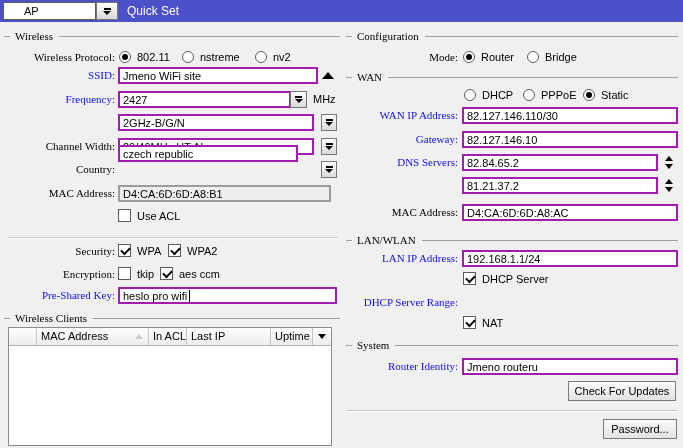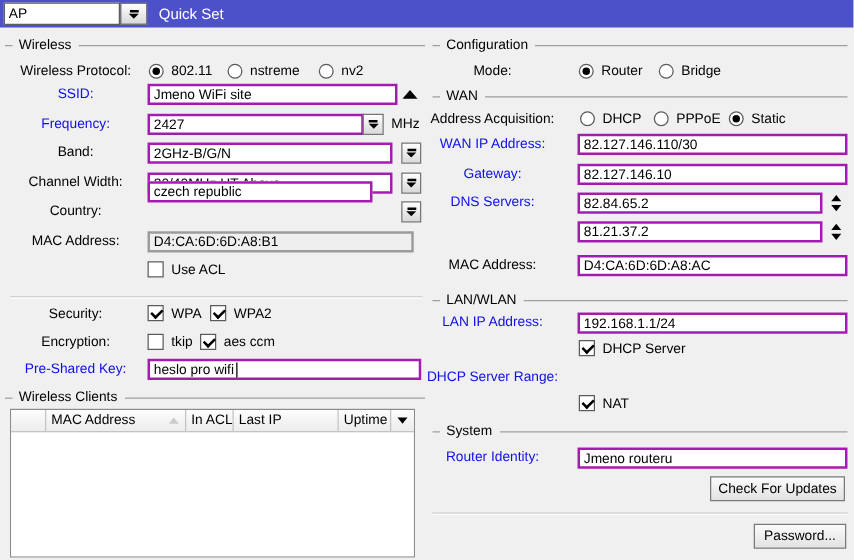--- a/index.html
+++ b/index.html
@@ -3,31 +3,31 @@
 <meta charset="utf-8">
 <style>
   * { margin:0; padding:0; box-sizing:border-box; }
   html,body { background:#f0f0f0; }
   .window { position:relative; width:683px; height:448px; background:#f0f0f0;
             font-family:"Liberation Sans", sans-serif; font-size:11px; color:#000; overflow:hidden; }
 
   
   .titlebar { position:absolute; left:0; top:0; width:683px; height:22px; background:#4c50c9; }
   .tb-input { position:absolute; left:3px; top:2px; width:93px; height:18px; border:1px solid #5d5d5d;
-              background:#fff; font:11px "Liberation Sans",sans-serif; padding:0 3px; }
+              background:#fff; font:11px "Liberation Sans",sans-serif; padding:0 20px; }
   .tb-title { position:absolute; left:127px; top:0; height:22px; line-height:22px; color:#fff; font-size:12px; }
 
   
-  .lbl { position:absolute; height:17px; line-height:17px; text-align:center; white-space:nowrap; }
+  .lbl { position:absolute; height:17px; line-height:17px; text-align:right; white-space:nowrap;font-family:Liberation Serif, serif; }
   .lbl-l { position:absolute; height:17px; line-height:17px; text-align:left; white-space:nowrap; }
   .blue { color:#0f0fe8; }
   .tin { position:absolute; height:17px; border:2px solid #a21caf; background:#fff;
          font:11px "Liberation Sans",sans-serif; padding:0 3px; color:#000; }
   .tin.ro { background:#efefef; border-color:#9c9c9c; }
-  .ghead { position:absolute; height:13px; display:flex; align-items:center; }
+  .ghead { position:absolute; height:13px; display:flex; align-items:center;font-family:Liberation Serif, serif; }
   .gdash { width:6px; height:1px; background:#9f9f9f; margin-right:5px; }
   .gtitle { white-space:nowrap; line-height:13px; }
   .gline { flex:1; height:1px; background:#9f9f9f; margin-left:6px; }
   .hdiv { position:absolute; height:2px; border-top:1px solid #c8c8c8; border-bottom:1px solid #fdfdfd; }
 
   .radio { position:absolute; width:12px; height:12px; border:1px solid #5b5b5b; border-radius:50%; background:#fff; }
   .radio.sel::after { content:''; position:absolute; left:2px; top:2px; width:6px; height:6px; border-radius:50%; background:#000; }
   .cb { position:absolute; width:13px; height:13px; border:1px solid #5b5b5b; background:#fff; }
   .cb.on::after { content:''; position:absolute; left:2px; top:2px; width:7px; height:4px;
                   border-left:2px solid #000; border-bottom:2px solid #000; transform:rotate(-45deg); }
@@ -93,21 +93,20 @@
   <span class="uptri" style="left:322px;top:72px"></span>
 
   <div class="lbl blue" style="left:6px;top:91px;width:109px">Frequency:</div>
   <input class="tin" style="left: 118px; top: 91px; width: 173px;" value="2427">
   <div class="ddb" style="left:290px;top:91px">
     <span class="ddbar"></span>
     <span class="ddtri"></span>
   </div>
   <div class="lbl-l" style="left:313px;top:91px">MHz</div>
 
-  <div class="lbl" style="left:6px;top:114px;width:109px">Band:</div>
   <input class="tin" style="left: 118px; top: 114px; width: 196px;" value="2GHz-B/G/N">
   <div class="ddb" style="left:321px;top:114px;width:16px">
     <span class="ddbar"></span>
     <span class="ddtri"></span>
   </div>
 
   <div class="lbl" style="left:6px;top:138px;width:109px">Channel Width:</div>
   <input class="tin" style="left: 118px; top: 138px; width: 196px;" value="20/40MHz HT Above">
   <div class="ddb" style="left:321px;top:138px;width:16px">
     <span class="ddbar"></span>
@@ -185,21 +184,20 @@
   <span class="opt" style="left:481px;top:50px">Router</span>
   <span class="radio" style="left:527px;top:51px"></span>
   <span class="opt" style="left:545px;top:50px">Bridge</span>
 
   <div class="ghead" style="left:346px;top:71px;width:332px">
     <span class="gdash"></span>
     <span class="gtitle">WAN</span>
     <span class="gline"></span>
   </div>
 
-  <div class="lbl" style="left:330px;top:87px;width:128px">Address Acquisition:</div>
   <span class="radio" style="left:464px;top:89px"></span>
   <span class="opt" style="left:482px;top:88px">DHCP</span>
   <span class="radio" style="left:523px;top:89px"></span>
   <span class="opt" style="left:541px;top:88px">PPPoE</span>
   <span class="radio sel" style="left:583px;top:89px"></span>
   <span class="opt" style="left:601px;top:88px">Static</span>
 
   <div class="lbl blue" style="left:330px;top:107px;width:128px">WAN IP Address:</div>
   <input class="tin" style="left: 462px; top: 107px; width: 216px;" value="82.127.146.110/30">
 

